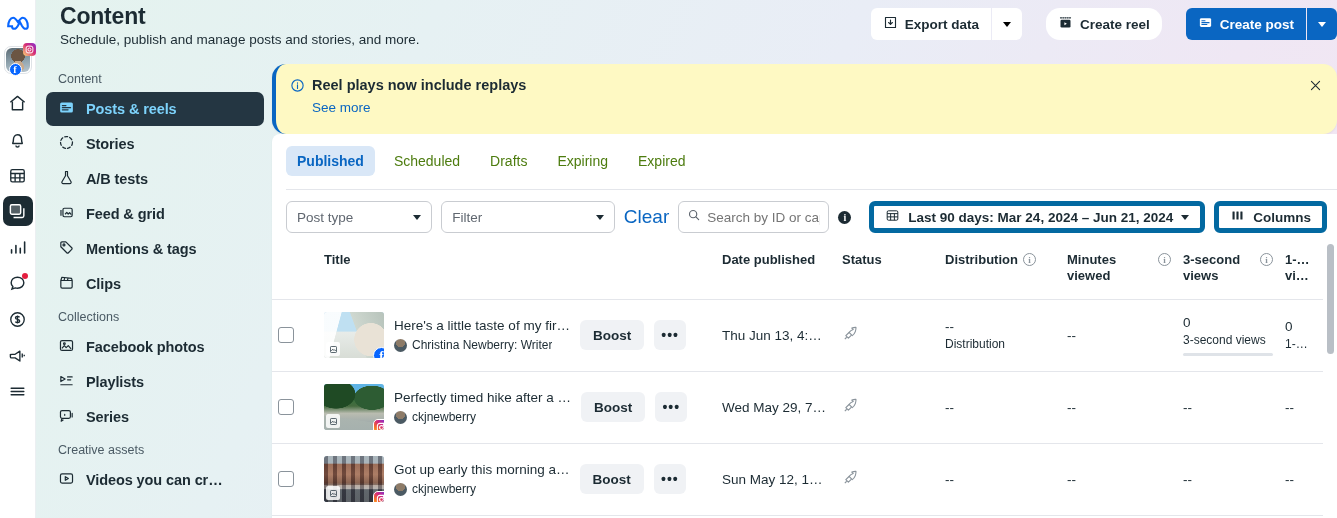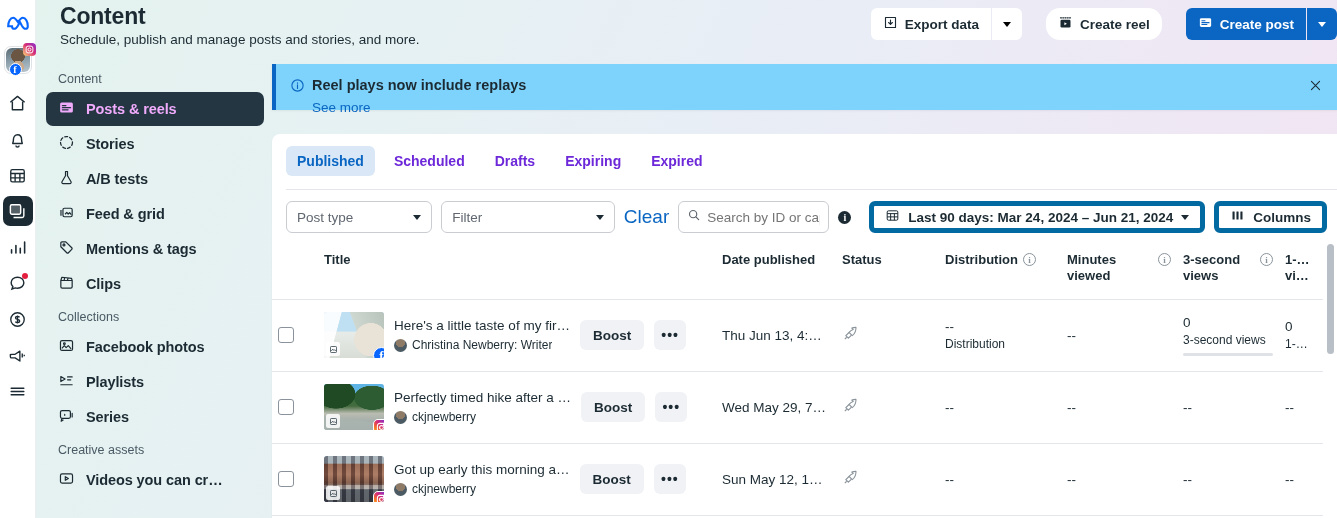--- a/index.html
+++ b/index.html
@@ -99,31 +99,32 @@
     padding: 6px 8px 0 10px; overflow: hidden;
   }
   .nav-section {
     font-size: 12.5px; color: #4a5a64; padding: 8px 0 6px 12px; font-weight: 400;
   }
   .nav-item {
     height: 34px; border-radius: 7px; display: flex; align-items: center;
     gap: 11px; padding: 0 12px; margin-bottom: 1px; cursor: pointer;
     font-size: 14.5px; font-weight: 700; color: #1c2b33; letter-spacing: -0.1px;
   }
-  .nav-item.active { background: #243642; color: #f0abfc; }
+  .nav-item.active { background: #243642; color: #7dd3fc; }
   .nav-item svg { width: 17px; height: 17px; flex: none; }
   .nav-label { overflow: hidden; text-overflow: ellipsis; white-space: nowrap; }
 
   
   #main { position: absolute; left: 272px; top: 58px; right: 0; bottom: 0; }
 
   #banner {
-    position: absolute; left: 0; top: 6px; right: 0; height: 46px;
-    background: #7dd3fc; border-left: 4px solid #0a66c2;
+    position: absolute; left: 0; top: 6px; right: 0; height: 70px;
+    background: #fef9c3; border-left: 4px solid #0a66c2;
     box-shadow: 0 1px 2px rgba(0,0,0,0.06);
+    border-radius: 14px;
   }
   #banner-title {
     position: absolute; left: 36px; top: 13px;
     font-size: 14.5px; font-weight: 700; color: #1c2b33;
   }
   #banner-info-icon { position: absolute; left: 14px; top: 14px; color: #0a66c2; }
   #banner-info-icon svg { width: 15px; height: 15px; }
   #banner-link {
     position: absolute; left: 36px; top: 36px;
     font-size: 13.5px; color: #0a66c2; cursor: pointer;
@@ -138,22 +139,22 @@
     background: #ffffff; border-radius: 8px 0 0 0;
     box-shadow: 0 1px 2px rgba(0,0,0,0.06);
     overflow: hidden;
   }
 
   #tabs {
     position: absolute; left: 14px; top: 12px; display: flex; gap: 8px;
   }
   .tab {
     height: 30px; padding: 0 11px; border-radius: 6px;
-    display: flex; align-items: center; font-size: 14px; font-weight: 700;
-    color: #6d28d9; cursor: pointer; white-space: nowrap;
+    display: flex; align-items: center; font-size: 14px; font-weight: 400;
+    color: #4d7c0f; cursor: pointer; white-space: nowrap;
   }
   .tab.active { background: #d9e7f7; color: #0a66c2; font-weight: 700; }
   #tabs-rule {
     position: absolute; left: 14px; right: 0; top: 55px; height: 1px; background: #e4e6eb;
   }
 
   #filters {
     position: absolute; left: 14px; right: 10px; top: 66px; height: 34px;
     display: flex; align-items: center; gap: 9px;
   }

